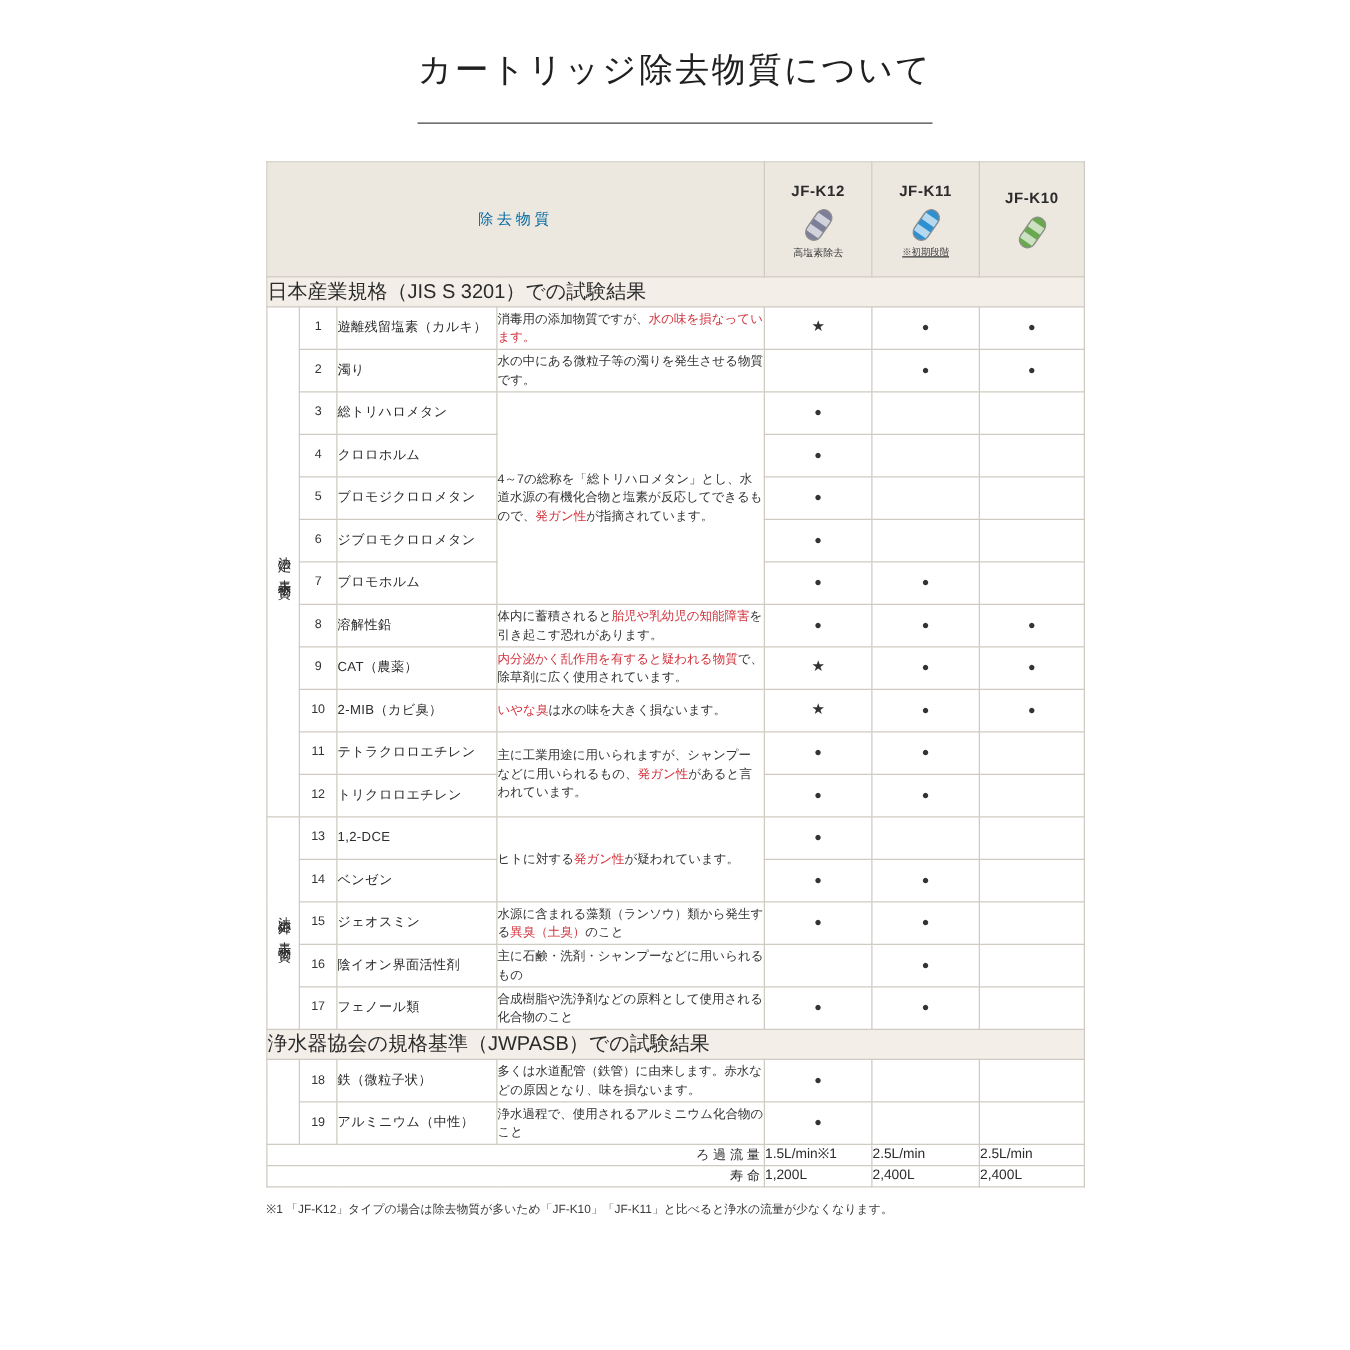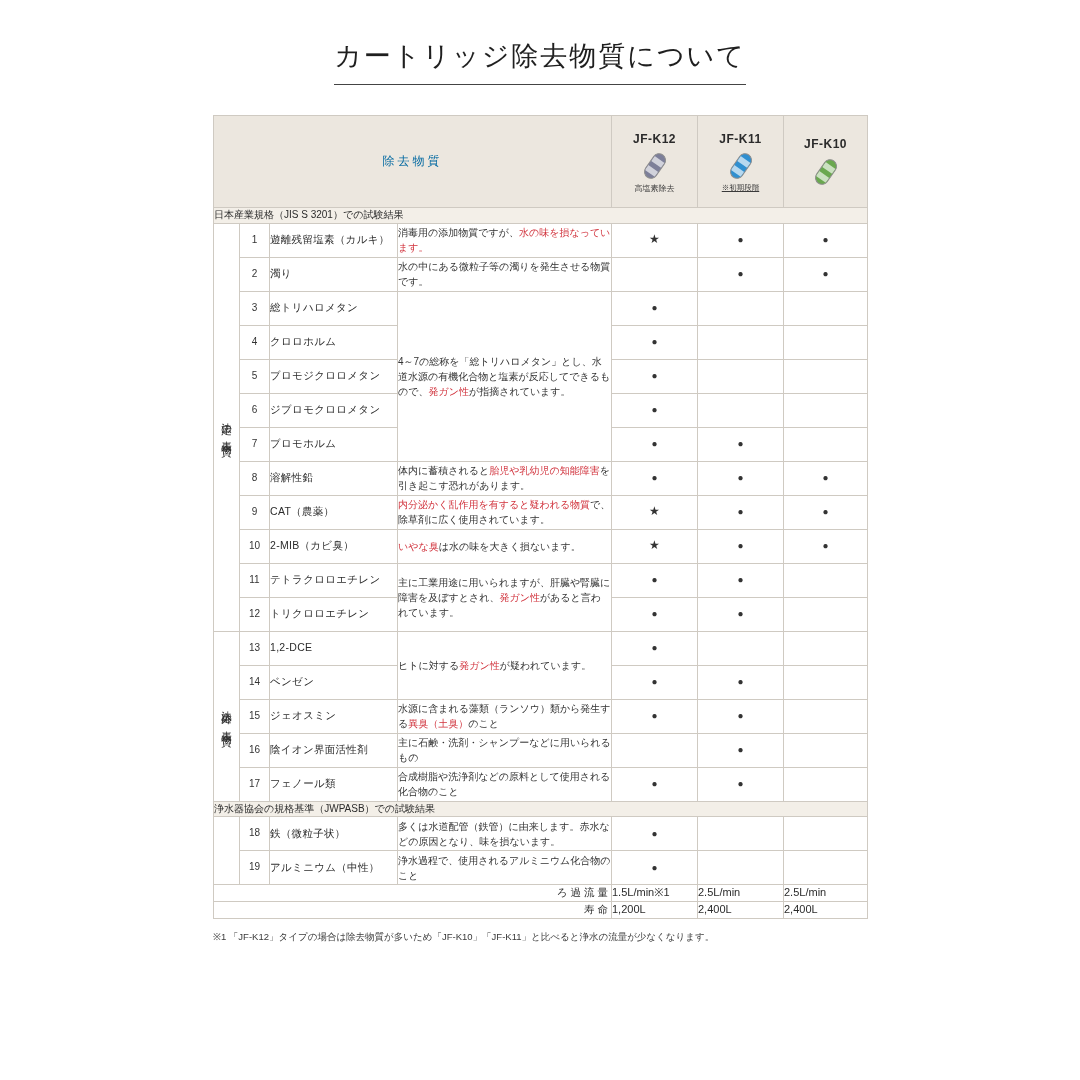--- a/index.html
+++ b/index.html
@@ -19,21 +19,21 @@
   
   .title-wrap {
     text-align: center;
     padding-top: 38px;
   }
   .title {
     display: inline-block;
     font-size: 27px;
     letter-spacing: 2px;
     color: #1f1f1f;
-    padding-bottom: 10px;
+    padding-bottom: 24px;
     border-bottom: 1px solid #444;
     font-weight: 400;
   }
   
   .table-area {
     margin: 30px auto 0 auto;
     width: 654px;
   }
   table.main {
     width: 100%;
@@ -83,21 +83,21 @@
   }
   .cart-body .b1 { top: 5px; }
   .cart-body .b2 { top: 16px; }
   .prod-note { font-size: 8px; color: #3a3a3a; letter-spacing: 0; }
   .prod-note.small { font-size: 7.5px; text-decoration: underline; }
 
   
   .band-row td {
     background: #f3efe8;
     padding: 5px 8px;
-    font-size: 10px;
+    font-size: 16px;
     color: #2b2b2b;
     margin-left: 48px;
   }
   
   .side-label {
     background: #fff;
     text-align: center;
     font-size: 10.5px;
     letter-spacing: 2px;
     color: #2b2b2b;
@@ -271,21 +271,21 @@
             <td class="num">10</td>
             <td class="name">2-MIB（カビ臭）</td>
             <td class="desc"><span class="em">いやな臭</span><span>は水の味を大きく損ないます。</span></td>
             <td class="mark"><span class="star">★</span></td>
             <td class="mark"><span class="dot">●</span></td>
             <td class="mark"><span class="dot">●</span></td>
           </tr>
           <tr class="row-h">
             <td class="num">11</td>
             <td class="name">テトラクロロエチレン</td>
-            <td class="desc" rowspan="2"><span>主に工業用途に用いられますが、肝臓や腎臓に障害を及ぼすとされ、</span><span class="em">発ガン性</span><span>があると言われています。</span></td>
+            <td class="desc" rowspan="2"><span>主に工業用途に用いられますが、シャンプーなどに用いられるもの、</span><span class="em">発ガン性</span><span>があると言われています。</span></td>
             <td class="mark"><span class="dot">●</span></td>
             <td class="mark"><span class="dot">●</span></td>
             <td class="mark"></td>
           </tr>
           <tr class="row-h">
             <td class="num">12</td>
             <td class="name">トリクロロエチレン</td>
             <td class="mark"><span class="dot">●</span></td>
             <td class="mark"><span class="dot">●</span></td>
             <td class="mark"></td>

